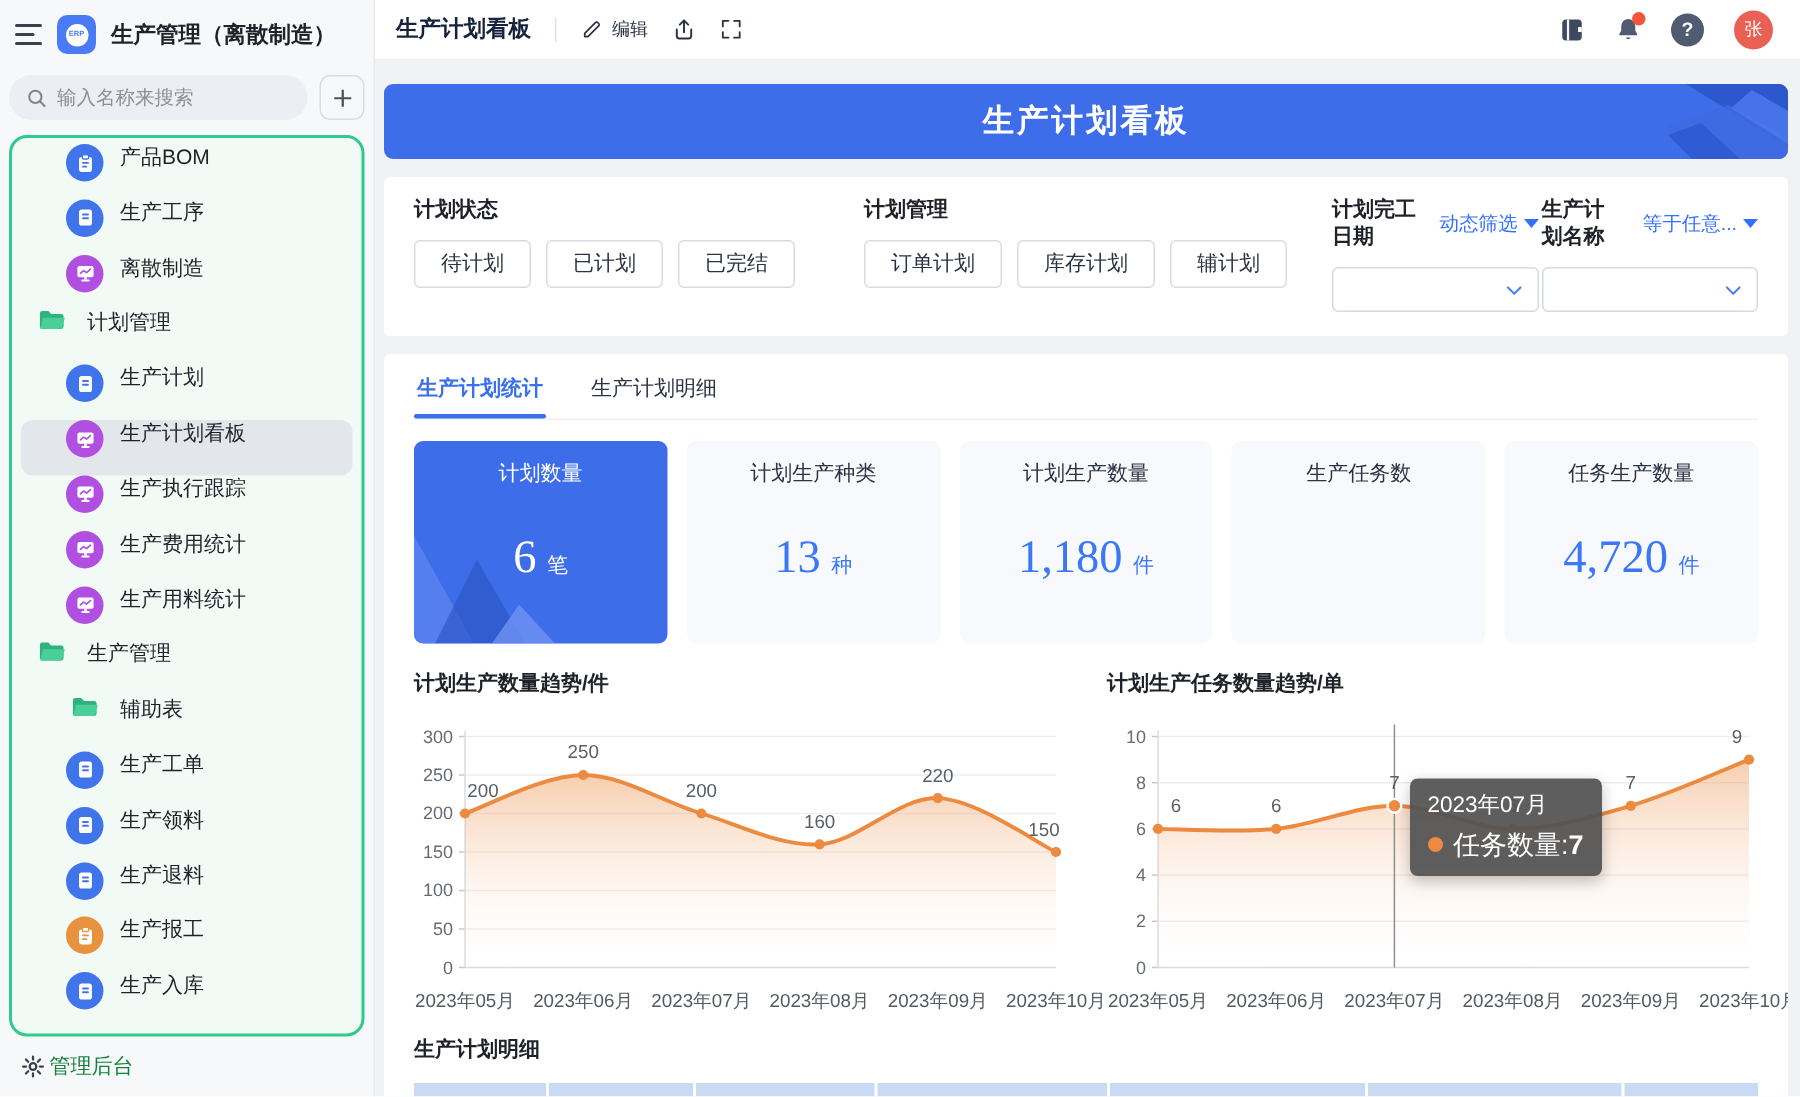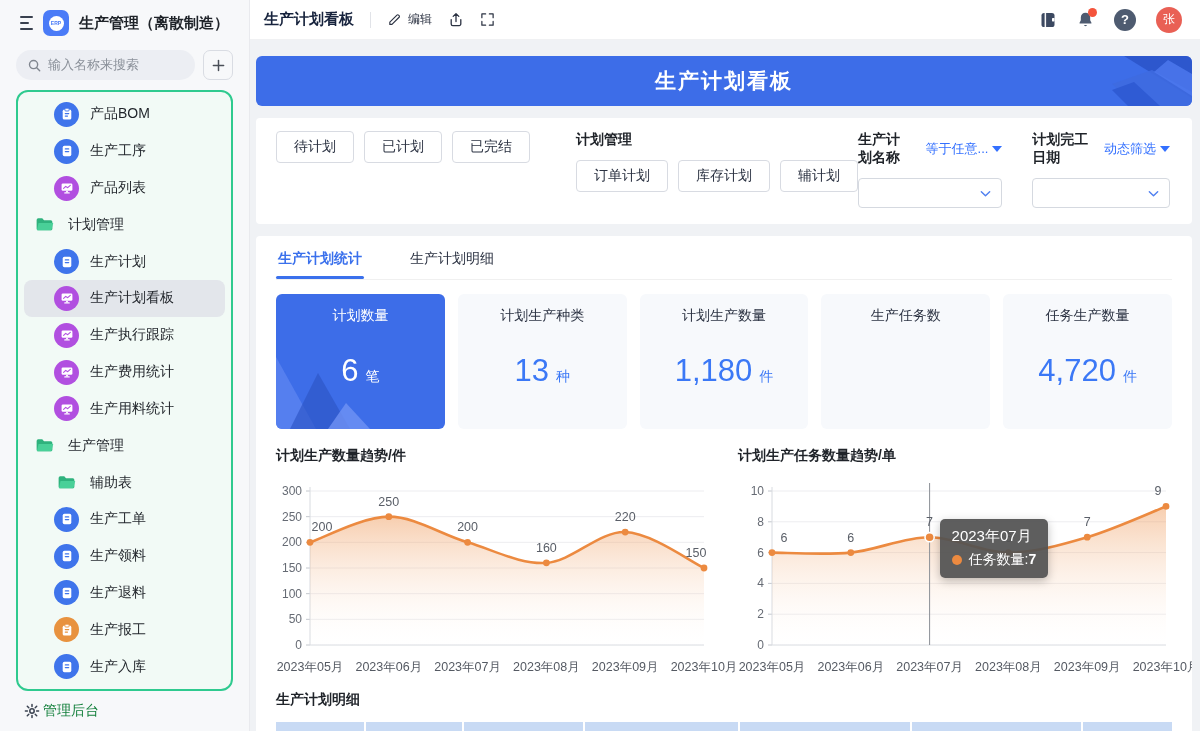--- a/index.html
+++ b/index.html
@@ -1,33 +1,33 @@
 <!DOCTYPE html>
 <html><head>
 <meta charset="utf-8">
 <style>
   * { margin:0; padding:0; box-sizing:border-box; }
   html,body { width:1200px; height:731px; overflow:hidden; }
   body { font-family:"Liberation Sans","DejaVu Sans",sans-serif; color:#1f2329; background:#fff; font-size:14px; }
   .page { display:flex; width:1200px; height:731px; }
 
   
-  .sidebar { width:250px; flex:0 0 250px; background:#f7f8fa; border-right:1px solid #e9eaee; display:flex; flex-direction:column; padding:0 16px; }
+  .sidebar { width:250px; flex:0 0 250px; background:#f7f8fa; border-right:1px solid #e9eaee; display:flex; flex-direction:column; padding:0 6px; }
   .side-header { height:46px; display:flex; align-items:center; gap:10px; padding:0 4px; flex:0 0 auto; }
   .hamburger { width:18px; height:14px; display:flex; flex-direction:column; justify-content:space-between; cursor:pointer; }
   .hamburger i { height:2px; background:#39414f; border-radius:1px; display:block; }
   .hamburger i:nth-child(2){ width:72%; }
   .logo { width:26px; height:26px; border-radius:7px; background:#4a7bf7; display:flex; align-items:center; justify-content:center; flex:0 0 auto; }
   .logo-inner { width:15px; height:15px; border-radius:50%; background:#fff; color:#4a7bf7; font-size:5px; font-weight:bold; display:flex; align-items:center; justify-content:center; }
   .side-title { font-size:15px; font-weight:bold; color:#1f2329; white-space:nowrap; }
   .search-row { display:flex; gap:8px; margin:4px 0 10px; flex:0 0 auto; }
   .search-box { flex:1; height:30px; background:#eceef3; border-radius:15px; display:flex; align-items:center; gap:7px; padding:0 12px; color:#8a9099; font-size:13px; cursor:text; }
   .add-btn { width:30px; height:30px; border:1px solid #d9dce3; border-radius:7px; background:transparent; display:flex; align-items:center; justify-content:center; cursor:pointer; }
   .menu-group { flex:1; border:2px solid #2fca8f; border-radius:12px; background:#f2faf6; padding:4px 6px; display:flex; flex-direction:column; overflow:hidden; min-height:0; }
-  .menu-item { flex:1; min-height:0; display:flex; align-items:center; gap:11px; border-radius:8px; font-size:14px; color:#1f2329; cursor:pointer; padding-left:30px; }
+  .menu-item { flex:1; min-height:0; display:flex; align-items:flex-start; gap:11px; border-radius:8px; font-size:14px; color:#1f2329; cursor:pointer; padding-left:30px; }
   .menu-item.indent1 { padding-left:8px; }
   .menu-item.selected { background:#e3e6eb; }
   .icon-circle { width:25px; height:25px; border-radius:50%; display:flex; align-items:center; justify-content:center; flex:0 0 auto; }
   .folder-wrap { width:25px; display:flex; align-items:center; justify-content:center; flex:0 0 auto; }
   .side-footer { height:40px; display:flex; align-items:center; gap:3px; font-size:14px; padding:0 8px; flex:0 0 auto; cursor:pointer; color:#15803d; }
 
   
   .main { flex:1; min-width:0; display:flex; flex-direction:column; }
   .topbar { height:40px; flex:0 0 auto; background:#fff; border-bottom:1px solid #f0f1f3; display:flex; align-items:center; padding:0 18px 0 14px; gap:16px; }
   .tb-title { font-size:15px; font-weight:bold; color:#17233d; }
@@ -51,42 +51,42 @@
   .fbtns { display:flex; gap:10px; }
   .fbtn { border:1px solid #d8dbe2; border-radius:4px; padding:6px 17px; font-size:14px; background:#fff; color:#2b3242; cursor:pointer; white-space:nowrap; }
   .fgroup-tags { margin-left:46px; }
   .fgroup-name { margin-left:auto; width:172px; }
   .fgroup-date { margin-left:30px; width:164px; margin-right:2px; }
   .op-link { color:#3370ff; font-size:13px; font-weight:normal; display:flex; align-items:center; gap:4px; margin-left:12px; cursor:pointer; white-space:nowrap; }
   .caret-down { width:0; height:0; border-left:5px solid transparent; border-right:5px solid transparent; border-top:6px solid #3370ff; }
   .fselect { height:30px; border:1px solid #d5d9e0; border-radius:4px; background:#fff; display:flex; align-items:center; justify-content:flex-end; padding:0 9px; cursor:pointer; }
 
   .main-panel { flex:1; min-height:0; background:#fff; border-radius:4px 4px 0 0; padding:0 20px; overflow:hidden; display:flex; flex-direction:column; }
-  .tabs { display:flex; gap:44px; border-bottom:1px solid #f0f0f0; flex:0 0 auto; }
+  .tabs { display:flex; gap:28px; border-bottom:1px solid #f0f0f0; flex:0 0 auto; }
   .tab { padding:14px 2px 11px; font-size:14px; color:#2b3242; position:relative; cursor:pointer; }
   .tab.active { color:#3a70ec; font-weight:bold; }
   .tab.active::after { content:''; position:absolute; left:0; right:0; bottom:0; height:3px; background:#3a70ec; border-radius:2px; }
 
   .cards { display:flex; gap:13px; margin-top:14px; flex:0 0 auto; }
-  .card { flex:1; height:135px; background:#f7f9fc; border-radius:6px; position:relative; overflow:hidden; display:flex; flex-direction:column; align-items:center; }
+  .card { flex:1; height:135px; background:#f7f9fc; border-radius:6px; position:relative; overflow:hidden; display:flex; flex-direction:column; align-items:center;font-family:Liberation Serif, serif; }
   .card-title { margin-top:13px; font-size:14px; color:#2b3242; position:relative; z-index:1; }
   .card-value-row { flex:1; display:flex; align-items:center; justify-content:center; gap:7px; padding-bottom:12px; position:relative; z-index:1; }
   .card-value { font-size:31px; color:#3b78f6; }
   .card-unit { font-size:14px; color:#3b78f6; margin-top:12px; }
   .card.hl { background:#3d6de8; }
   .card.hl .card-title, .card.hl .card-value, .card.hl .card-unit { color:#fff; }
   .card-deco { position:absolute; left:0; bottom:0; z-index:0; }
 
   .charts { display:flex; gap:28px; margin-top:18px; flex:0 0 auto; }
   .chart-panel { flex:1; min-width:0; position:relative; }
   .chart-title { font-size:14px; font-weight:bold; color:#1f2329; margin-bottom:14px; }
   svg.chart { width:100%; height:198px; display:block; overflow:visible; }
   .tooltip { position:absolute; background:rgba(82,82,82,0.93); border-radius:5px; color:#fff; padding:8px 12px 9px; pointer-events:none; box-shadow:0 3px 10px rgba(0,0,0,.25); white-space:nowrap; }
   .tt-title { font-size:15px; margin-bottom:5px; }
-  .tt-row { font-size:14px; display:flex; align-items:center; gap:7px; }
+  .tt-row { font-size:18px; display:flex; align-items:center; gap:7px; }
   .tt-dot { width:10px; height:10px; border-radius:50%; background:#ec8a40; flex:0 0 auto; }
   .tt-val { font-weight:bold; }
 
   .detail { margin-top:14px; flex:0 0 auto; }
   .detail-title { font-size:14px; font-weight:bold; color:#1f2329; margin-bottom:13px; }
   .table-header { display:flex; height:40px; background:#c8daf4; }
   .th-cell { border-right:2px solid #fff; flex:0 0 auto; }
   .th-cell.last { flex:1; border-right:none; display:flex; align-items:center; justify-content:flex-end; padding-right:8px; font-size:13px; color:#2b3242; overflow:hidden; }
 </style>
 </head>
@@ -145,21 +145,21 @@
         </div>
         <div class="menu-item">
           <span class="icon-circle" style="background:#b14fe0">
             <svg width="14" height="14" viewBox="0 0 14 14">
               <rect x="1.6" y="2.4" width="10.8" height="7.4" rx="1.3" fill="#fff"></rect>
               <path d="M3.6 7.3 L5.7 5.4 L7.7 6.7 L10.3 4.4" fill="none" stroke="#b14fe0" stroke-width="1.1" stroke-linecap="round" stroke-linejoin="round"></path>
               <rect x="6.1" y="9.8" width="1.8" height="1.5" fill="#fff"></rect>
               <rect x="4.2" y="11.3" width="5.6" height="1.3" rx="0.65" fill="#fff"></rect>
             </svg>
           </span>
-          <span>产品列表</span>
+          <span>离散制造</span>
         </div>
         <div class="menu-item indent1">
           <span class="folder-wrap">
             <svg width="19" height="15" viewBox="0 0 20 16">
               <path d="M1.6 3.1 a1.7 1.7 0 0 1 1.7-1.7 h4.3 l1.9 2.1 h7.2 a1.7 1.7 0 0 1 1.7 1.7 v7.3 a1.7 1.7 0 0 1-1.7 1.7 H3.3 a1.7 1.7 0 0 1-1.7-1.7 Z" fill="#2fb27d"></path>
               <path d="M3.6 6.3 H19.3 L17.3 14.2 H1.9 Z" fill="#49d098"></path>
             </svg>
           </span>
           <span>计划管理</span>
         </div>
@@ -345,53 +345,54 @@
           <polygon points="150,0 82,0 150,42" fill="#2a53c8" opacity="0.85"></polygon>
           <polygon points="150,50 96,50 70,28 110,14 150,36" fill="#3e6ae0" opacity="0.9"></polygon>
           <polygon points="118,50 92,26 70,34 86,50" fill="#2f5bd4"></polygon>
           <polygon points="150,18 126,4 112,16 150,40" fill="#4d79ef" opacity="0.8"></polygon>
         </svg>
         <h1>生产计划看板</h1>
       </div>
 
       <section class="filters">
         <div class="fgroup">
+          <div class="flabel">计划状态</div>
           <div class="fbtns" id="status-btns">
               <button class="fbtn">待计划</button>
               <button class="fbtn">已计划</button>
               <button class="fbtn">已完结</button>
             </div>
         </div>
         <div class="fgroup fgroup-tags">
           <div class="flabel">计划管理</div>
           <div class="fbtns" id="tag-btns">
               <button class="fbtn">订单计划</button>
               <button class="fbtn">库存计划</button>
               <button class="fbtn">辅计划</button>
             </div>
         </div>
+        <div class="fgroup fgroup-date">
+          <div class="flabel">
+            <span>计划完工日期</span>
+            <span class="op-link">
+              <span>动态筛选</span>
+              <span class="caret-down"></span>
+            </span>
+          </div>
+          <div class="fselect">
+            <svg width="13" height="13" viewBox="0 0 14 14">
+                <path d="M2.5 5 L7 9.5 L11.5 5" fill="none" stroke="#4f7ff0" stroke-width="1.5" stroke-linecap="round" stroke-linejoin="round"></path>
+              </svg>
+          </div>
+        </div>
         <div class="fgroup fgroup-name">
           <div class="flabel">
             <span>生产计划名称</span>
             <span class="op-link">
               <span>等于任意...</span>
-              <span class="caret-down"></span>
-            </span>
-          </div>
-          <div class="fselect">
-            <svg width="13" height="13" viewBox="0 0 14 14">
-                <path d="M2.5 5 L7 9.5 L11.5 5" fill="none" stroke="#4f7ff0" stroke-width="1.5" stroke-linecap="round" stroke-linejoin="round"></path>
-              </svg>
-          </div>
-        </div>
-        <div class="fgroup fgroup-date">
-          <div class="flabel">
-            <span>计划完工日期</span>
-            <span class="op-link">
-              <span>动态筛选</span>
               <span class="caret-down"></span>
             </span>
           </div>
           <div class="fselect">
             <svg width="13" height="13" viewBox="0 0 14 14">
                 <path d="M2.5 5 L7 9.5 L11.5 5" fill="none" stroke="#4f7ff0" stroke-width="1.5" stroke-linecap="round" stroke-linejoin="round"></path>
               </svg>
           </div>
         </div>
       </section>

